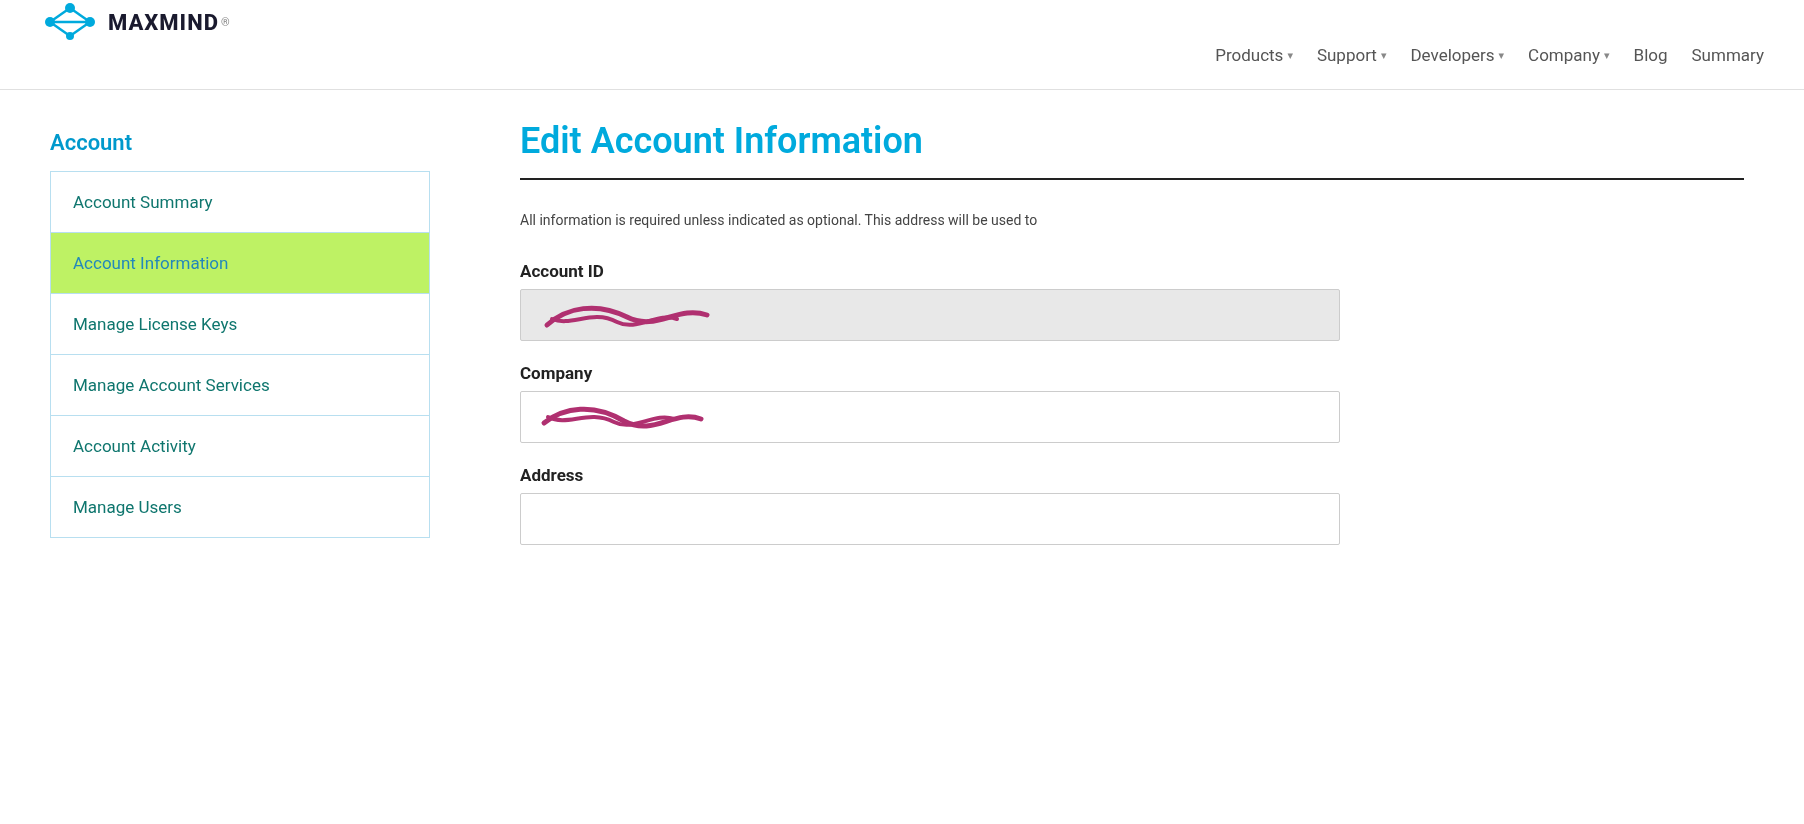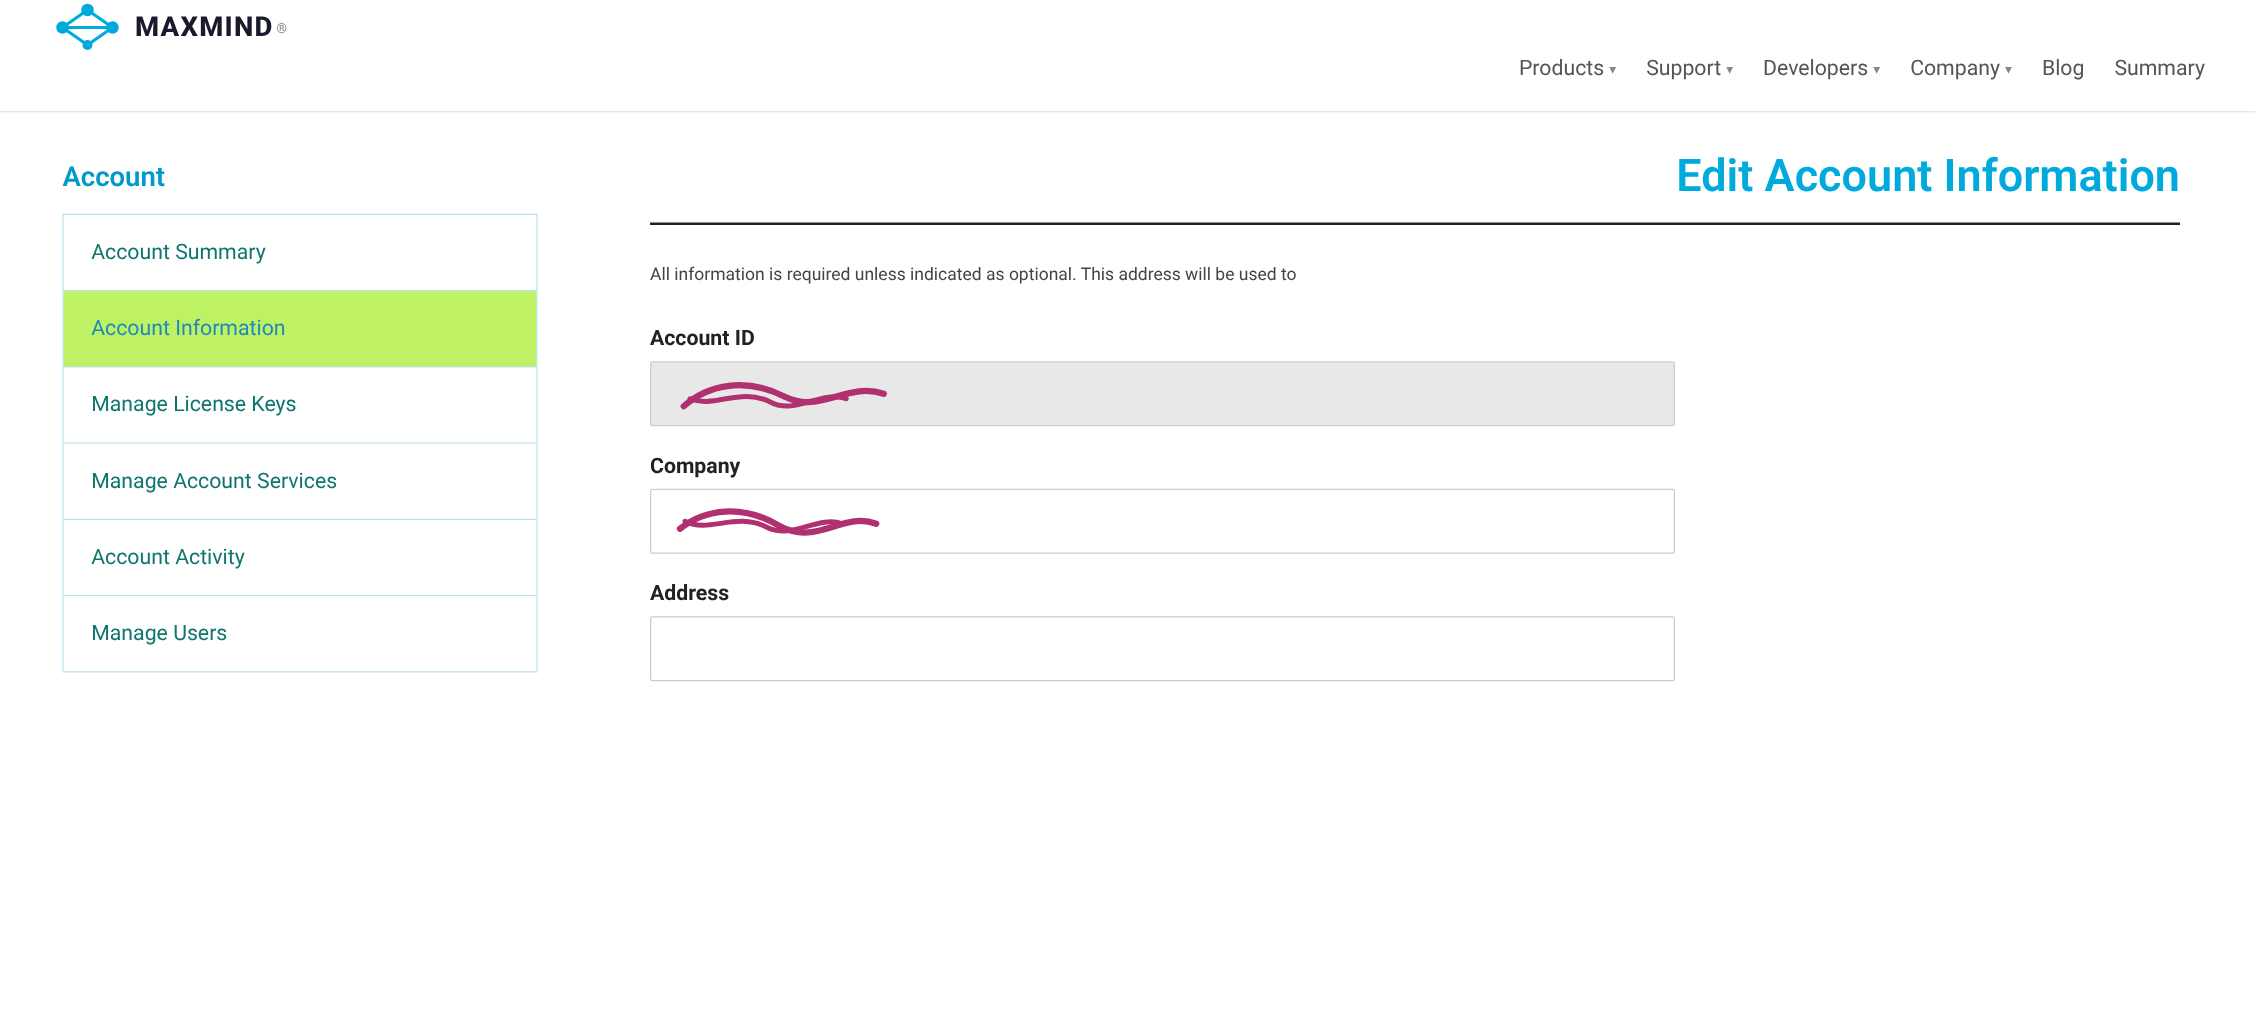--- a/index.html
+++ b/index.html
@@ -114,21 +114,21 @@
     .content {
       flex: 1;
       padding: 30px 60px 40px 60px;
       background: #fff;
     }
 
     .page-title {
       font-size: 36px;
       color: #00aadd;
       font-weight: 600;
-      text-align: right;
+      text-align: left;
       margin-bottom: 16px;
     }
 
     .page-title-divider {
       border: none;
       border-top: 2px solid #222;
       margin-bottom: 30px;
     }
 
     .info-text {

